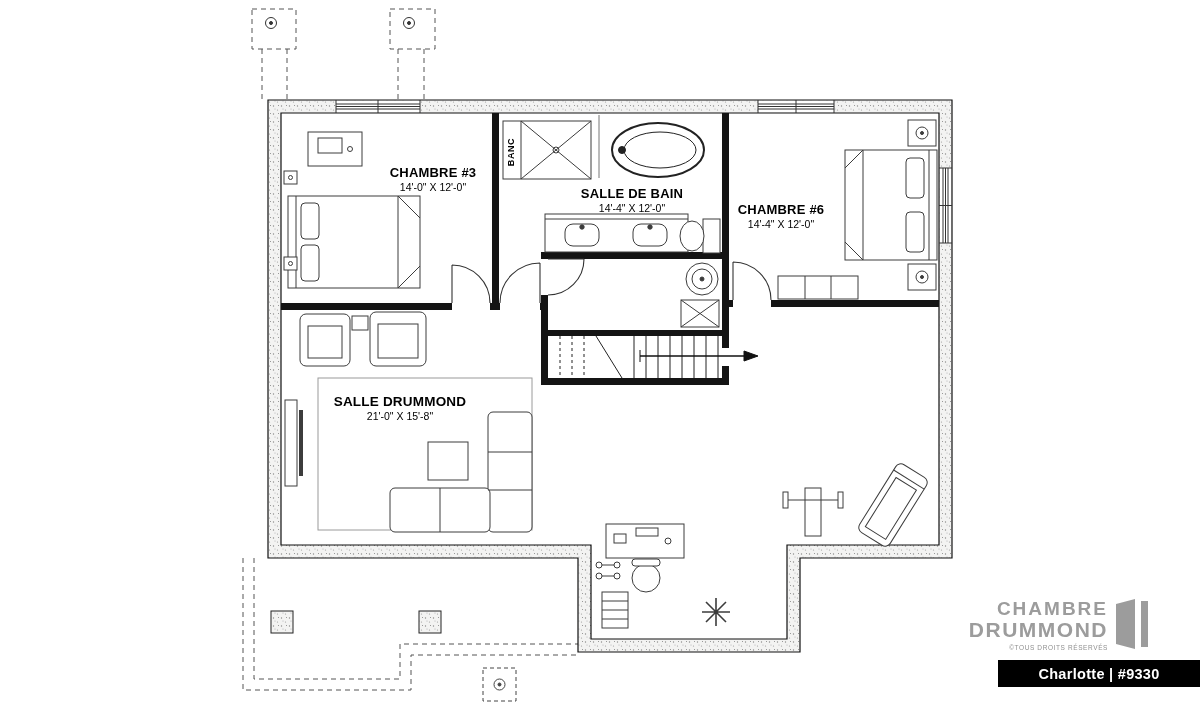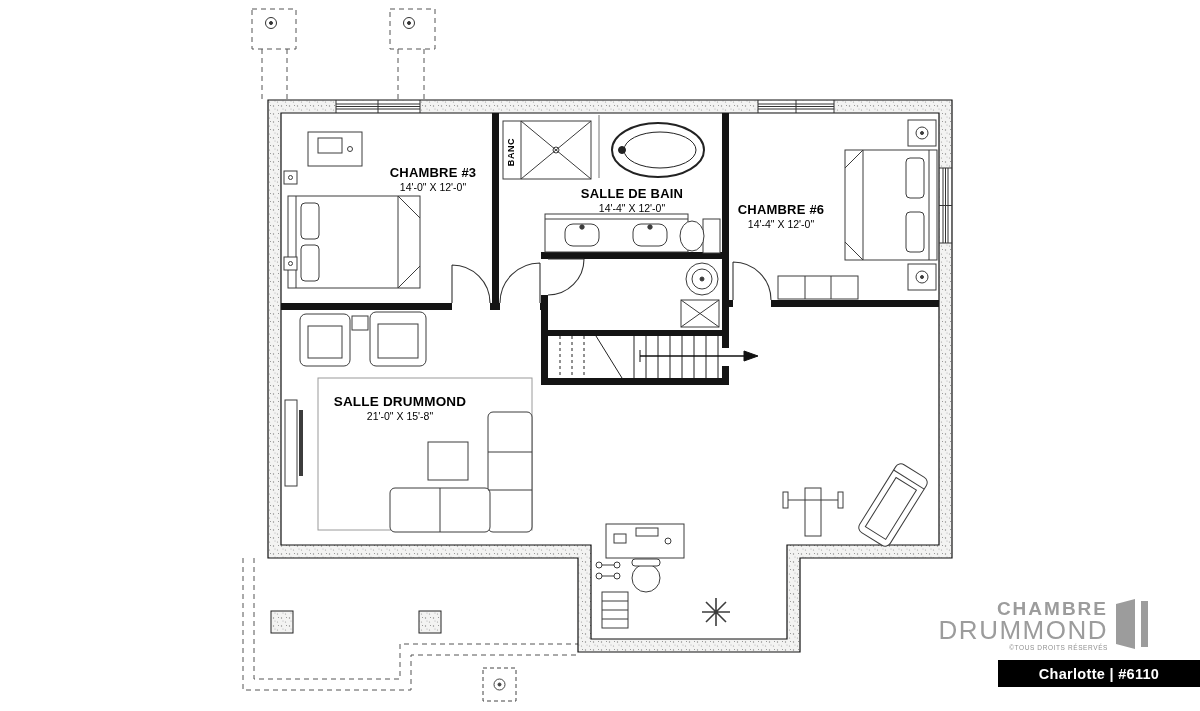--- a/index.html
+++ b/index.html
@@ -8,21 +8,21 @@
   svg.plan { position:absolute; left:0; top:0; width:1200px; height:711px; }
   .room-label { position:absolute; text-align:center; color:#000; }
   .room-name  { font-weight:700; font-size:13px; line-height:14px; letter-spacing:0.2px; }
   .room-dims  { font-size:10.5px; line-height:12px; margin-top:1px; }
   .banc { position:absolute; left:487px; top:146px; width:50px; height:12px;
           font-size:9px; font-weight:700; letter-spacing:0.6px; text-align:center;
           transform:rotate(-90deg); color:#000; }
   .branding { position:absolute; left:955px; top:597px; width:245px; height:100px; }
   .brand-text { position:absolute; right:92px; top:2px; text-align:right; color:#9c9c9c; white-space:nowrap; }
   .brand-l1 { font-size:19px; font-weight:700; letter-spacing:2px; line-height:20px; }
-  .brand-l2 { font-size:26px; font-weight:400; letter-spacing:1.5px; line-height:22px; }
+  .brand-l2 { font-size:21px; font-weight:700; letter-spacing:1.5px; line-height:22px; }
   .brand-rights { font-size:6.5px; letter-spacing:0.6px; color:#8f8f8f; margin-top:3px; }
   .door { position:absolute; right:50px; top:2px; width:36px; height:50px; }
   .brand-bar { position:absolute; left:43px; right:0; top:63px; height:27px; background:#000;
                color:#fff; display:flex; align-items:center; justify-content:center;
                font-size:14.5px; font-weight:700; letter-spacing:0.3px; }
 </style>
 </head>
 <body>
 
 <div class="canvas">
@@ -269,17 +269,17 @@
     <div class="brand-text">
       <div class="brand-l1">CHAMBRE</div>
       <div class="brand-l2">DRUMMOND</div>
       <div class="brand-rights">©TOUS DROITS RÉSERVÉS</div>
     </div>
     <svg class="door" viewBox="0 0 36 50" xmlns="http://www.w3.org/2000/svg">
       <polygon points="2,5 21,0 21,50 2,45" fill="#9c9c9c"></polygon>
       <rect x="27" y="2" width="7" height="46" fill="#9c9c9c"></rect>
     </svg>
     <div class="brand-bar">
-      <span>Charlotte | #6110</span>
+      <span>Charlotte | #9330</span>
     </div>
   </div>
 
 </div>
 
 </body></html>

